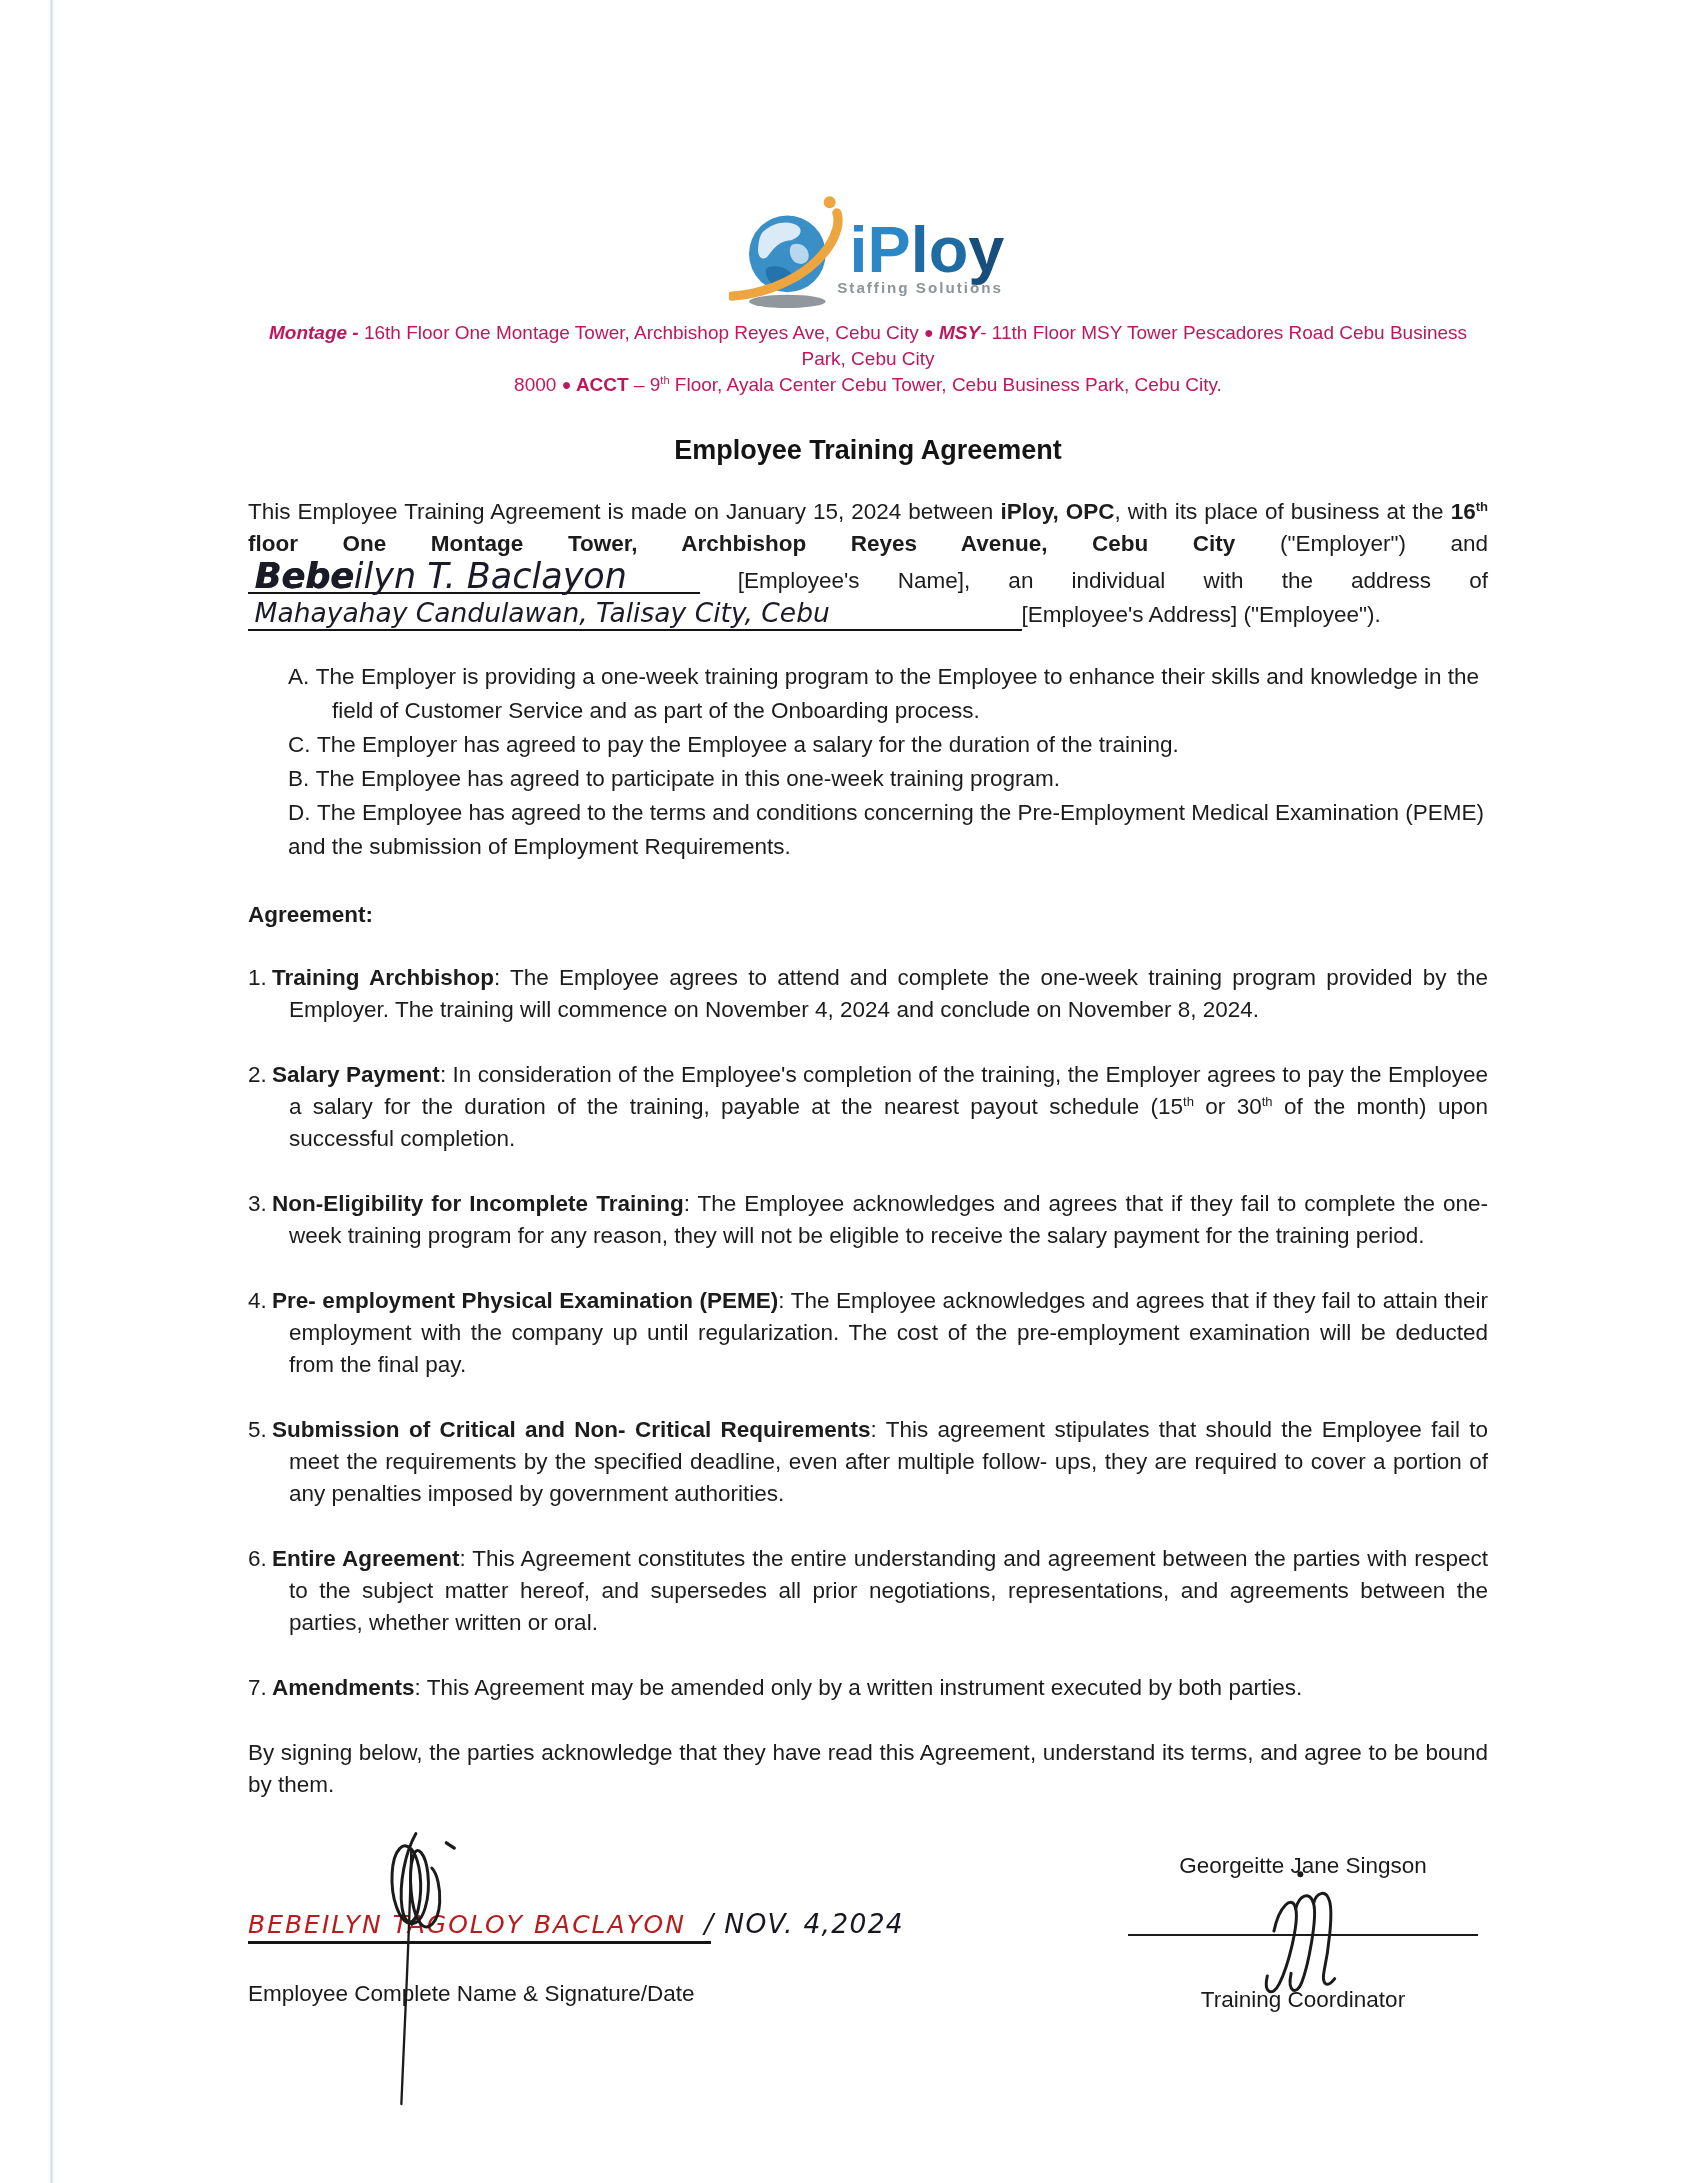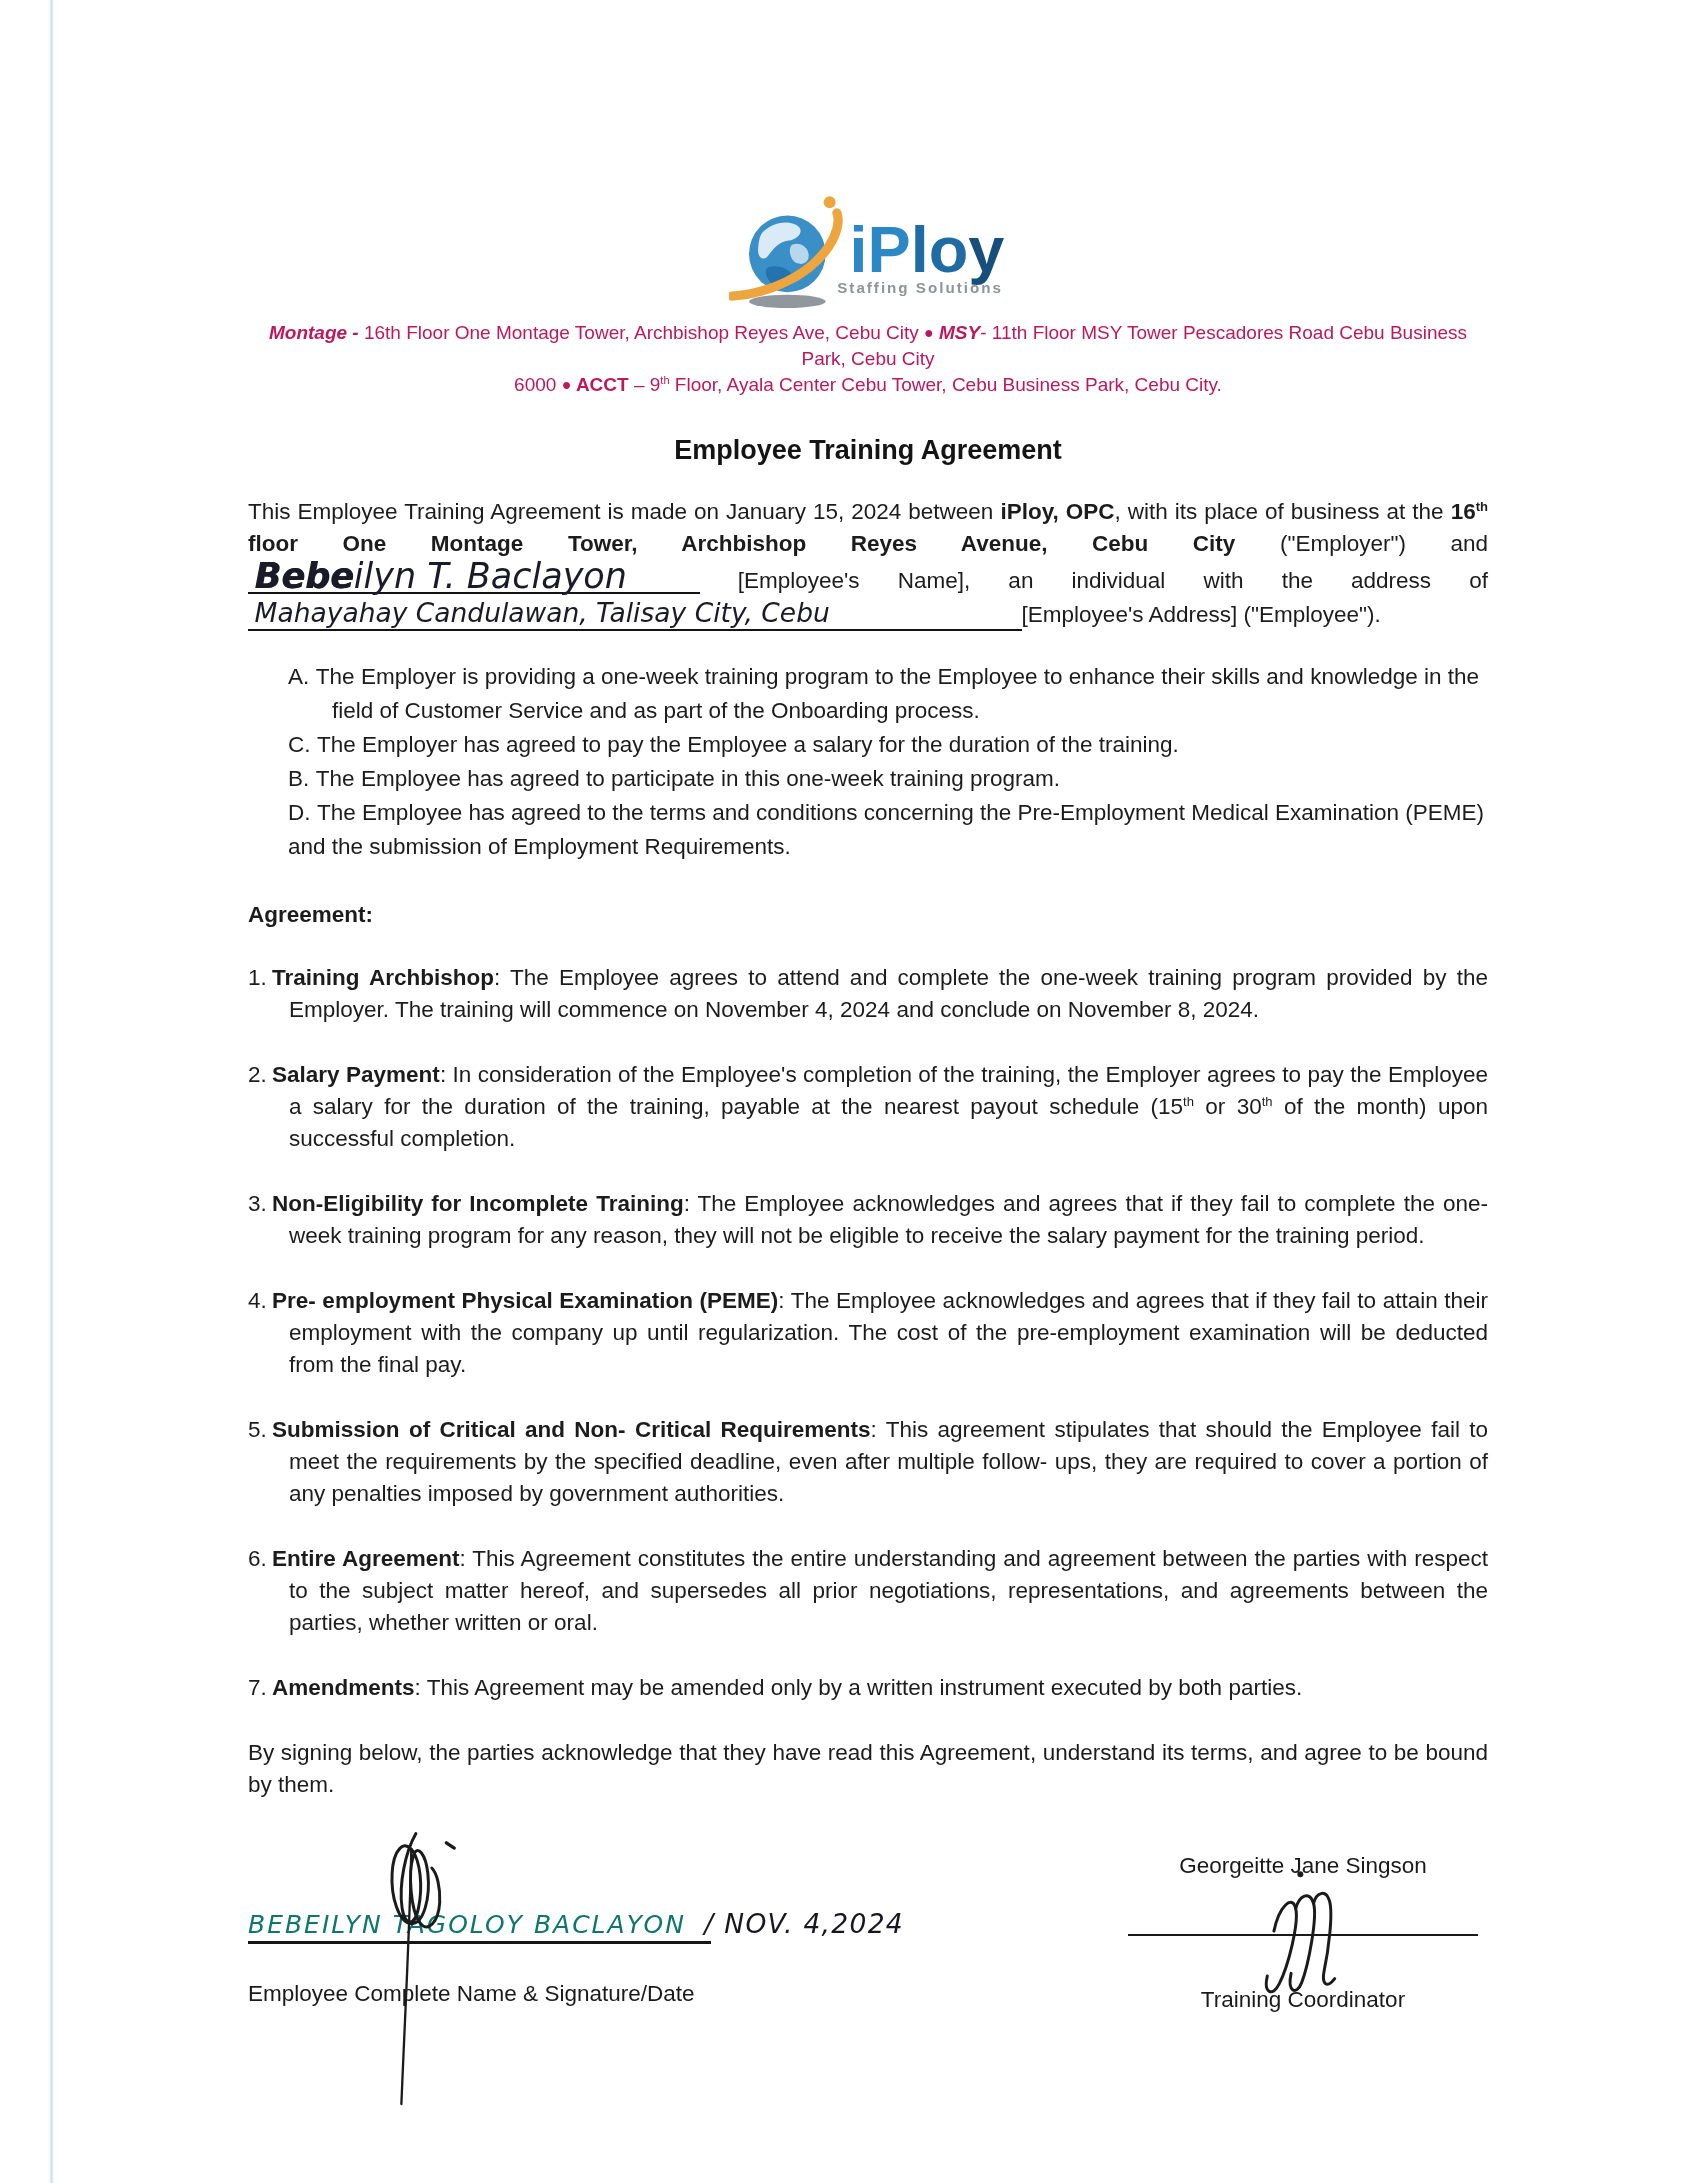--- a/index.html
+++ b/index.html
@@ -52,21 +52,21 @@
   .agmt-item .num { margin-right:5.3px; }
   .closing { margin-top:33px; }
 
   
   .sig-row { display:flex; justify-content:space-between; align-items:flex-start; margin-top:36px; }
   .sig-left { position:relative; width:662px; height:212px; }
   .scribble { position:absolute; left:99px; top:-13.2px; width:159px; height:291px; z-index:2; }
   .sig-name-row { position:relative; margin-top:71px; width:463px; white-space:nowrap;
                   border-bottom:3.3px solid #161616; padding-bottom:2.6px; overflow:visible; }
   .hand-caps { font-family:"DejaVu Sans", sans-serif; font-style:italic; font-size:25px;
-               letter-spacing:2px; color:#0f766e; }
+               letter-spacing:2px; color:#b91c1c; }
   .hand-date { font-family:"DejaVu Sans", sans-serif; font-style:italic; font-size:26.5px;
                letter-spacing:1.3px; color:#17171f; margin-left:18.5px; }
   .sig-label { margin-top:37px; font-size:22.5px; color:#1a1a1a; }
 
   .sig-right { position:relative; width:370px; text-align:center; }
   .coord-name { font-size:22.5px; margin-top:16px; color:#1a1a1a; }
   .sig-right-area { position:relative; height:101px; margin-top:6.6px; }
   .sig-right-area svg { position:absolute; left:50%; transform:translateX(-50%); top:-20px;
                         width:146px; height:152px; }
   .sig-line-right { position:absolute; top:49px; left:10px; right:10px; border-top:2.6px solid #1a1a1a; }
@@ -93,21 +93,21 @@
           <path d="M4,156 C58,152 118,128 150,82 C162,64 168,44 163,30" fill="none" stroke="#eda63f" stroke-width="14" stroke-linecap="round"></path>
           <circle cx="152" cy="14" r="9" fill="#eda63f"></circle>
         </g>
         <text class="brand-text" x="182" y="120" font-size="98"><tspan fill="#2b87c6">iP</tspan><tspan fill="#1e6ca3">lo</tspan><tspan fill="#174f7c">y</tspan></text>
         <text class="tagline-text" x="414" y="152" text-anchor="end" font-size="23" fill="#8e9498">Staffing Solutions</text>
       </svg>
     </div>
 
     <div class="addr">
       <div class="addr-line"><span class="bi">Montage -</span><span> 16th Floor One Montage Tower, Archbishop Reyes Ave, Cebu City </span><span class="bullet">●</span><span class="bi"> MSY</span><span>- 11th Floor MSY Tower Pescadores Road Cebu Business Park, Cebu City</span></div>
-      <div class="addr-line"><span>6000 </span><span class="bullet">●</span><span class="b"> ACCT</span><span> – 9</span><sup>th</sup><span> Floor, Ayala Center Cebu Tower, Cebu Business Park, Cebu City.</span></div>
+      <div class="addr-line"><span>8000 </span><span class="bullet">●</span><span class="b"> ACCT</span><span> – 9</span><sup>th</sup><span> Floor, Ayala Center Cebu Tower, Cebu Business Park, Cebu City.</span></div>
     </div>
 
     <h1 class="title">Employee Training Agreement</h1>
 
     <p class="para intro"><span>This Employee Training Agreement is made on January 15, 2024 between </span><span class="b">iPloy, OPC</span><span>, with its place of business at the </span><span class="b"><span>16</span><sup>th</sup><span> floor One Montage Tower, Archbishop Reyes Avenue, Cebu City</span></span><span> ("Employer") and </span><span class="fill-line fill-name hand"><span class="hand-bold">Bebe</span><span>ilyn T. Baclayon</span></span><span> [Employee's Name], an individual with the address of </span><span class="fill-line fill-addr hand">Mahayahay Candulawan, Talisay City, Cebu</span><span>[Employee's Address] ("Employee").</span></p>
 
     <div class="recitals">
       <div class="recital wrap-indent"><span class="marker">A.</span><span>The Employer is providing a one-week training program to the Employee to enhance their skills and knowledge in the field of Customer Service and as part of the Onboarding process.</span></div>
       <div class="recital"><span class="marker">C.</span><span>The Employer has agreed to pay the Employee a salary for the duration of the training.</span></div>
       <div class="recital"><span class="marker">B.</span><span>The Employee has agreed to participate in this one-week training program.</span></div>

